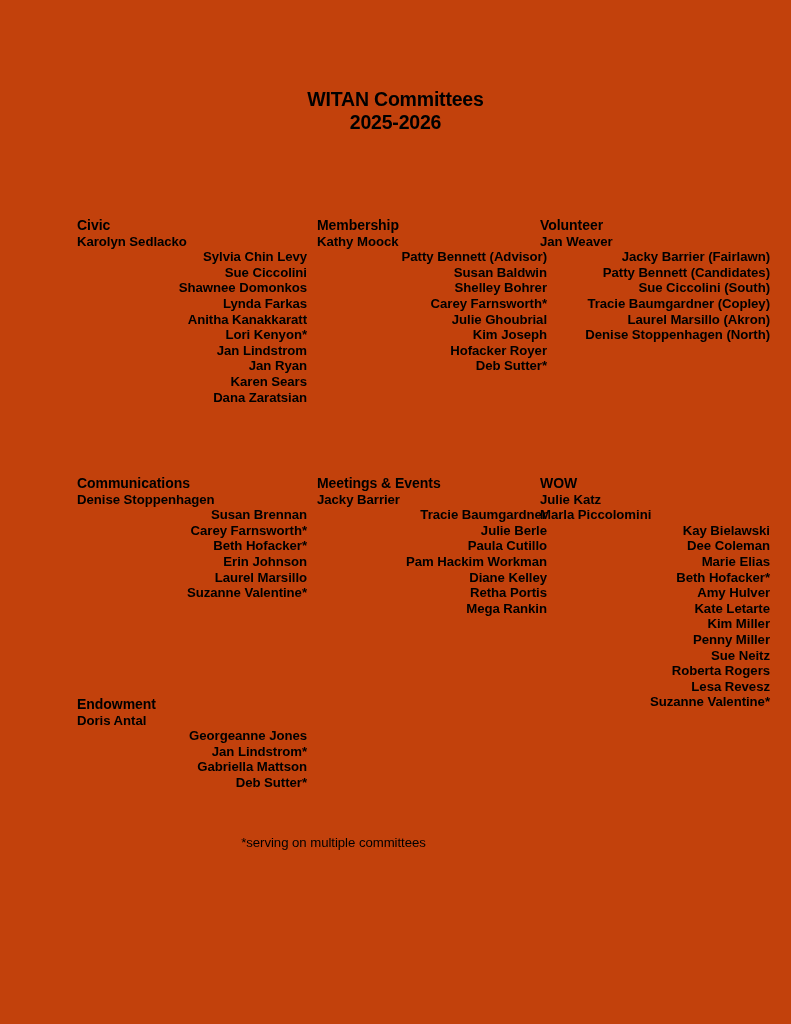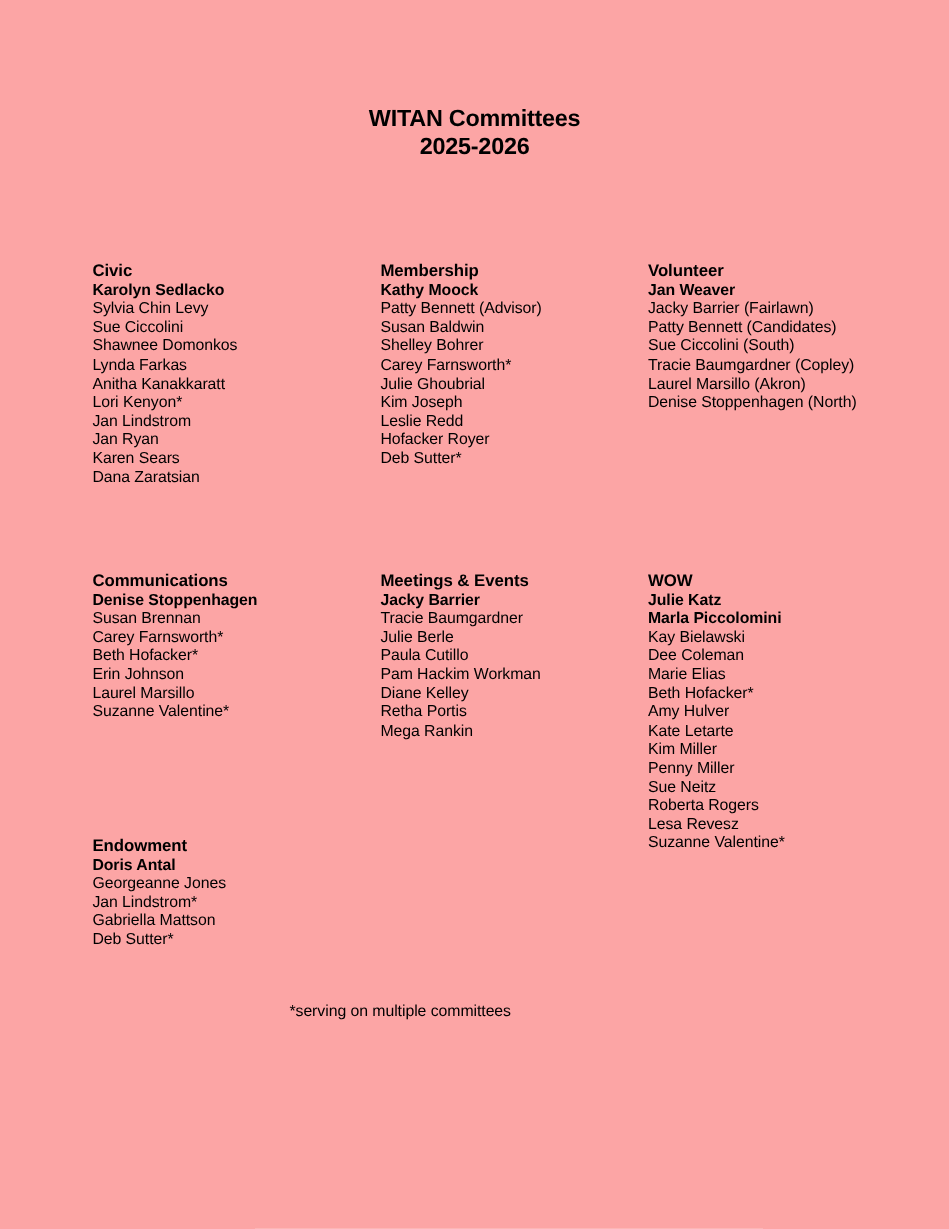--- a/index.html
+++ b/index.html
@@ -11,21 +11,21 @@
     width: 791px;
     height: 1024px;
     position: relative;
     font-family: "Liberation Sans", sans-serif;
     color: #000000;
     overflow: hidden;
   }
   .page {
     position: absolute;
     inset: 0;
-    background: #fca5a5;
+    background: #c2410c;
   }
 
   
   .title-block {
     position: absolute;
     top: 88px;
     left: 0;
     width: 791px;
     text-align: center;
   }
@@ -77,24 +77,25 @@
     letter-spacing: -0.05px;
     white-space: nowrap;
   }
   .member-list {
     list-style: none;
     margin: 0;
     padding: 0;
   }
   .member {
     font-size: 13.2px;
-    font-weight: normal;
+    font-weight: bold;
     line-height: 15.6px;
     letter-spacing: -0.05px;
     white-space: nowrap;
+    text-align: right;
   }
 
   
   .footnote {
     position: absolute;
     top: 835px;
     left: 0;
     width: 667px;
     text-align: center;
     font-size: 13.2px;
@@ -161,21 +162,20 @@
       <div class="group row-1">
         <div class="group-title">Membership</div>
         <div class="group-lead">Kathy Moock</div>
         <ul class="member-list">
           <li class="member">Patty Bennett (Advisor)</li>
           <li class="member">Susan Baldwin</li>
           <li class="member">Shelley Bohrer</li>
           <li class="member">Carey Farnsworth*</li>
           <li class="member">Julie Ghoubrial</li>
           <li class="member">Kim Joseph</li>
-          <li class="member">Leslie Redd</li>
           <li class="member">Hofacker Royer</li>
           <li class="member">Deb Sutter*</li>
         </ul>
       </div>
 
       <div class="group row-2">
         <div class="group-title">Meetings &amp; Events</div>
         <div class="group-lead">Jacky Barrier</div>
         <ul class="member-list">
           <li class="member">Tracie Baumgardner</li>

